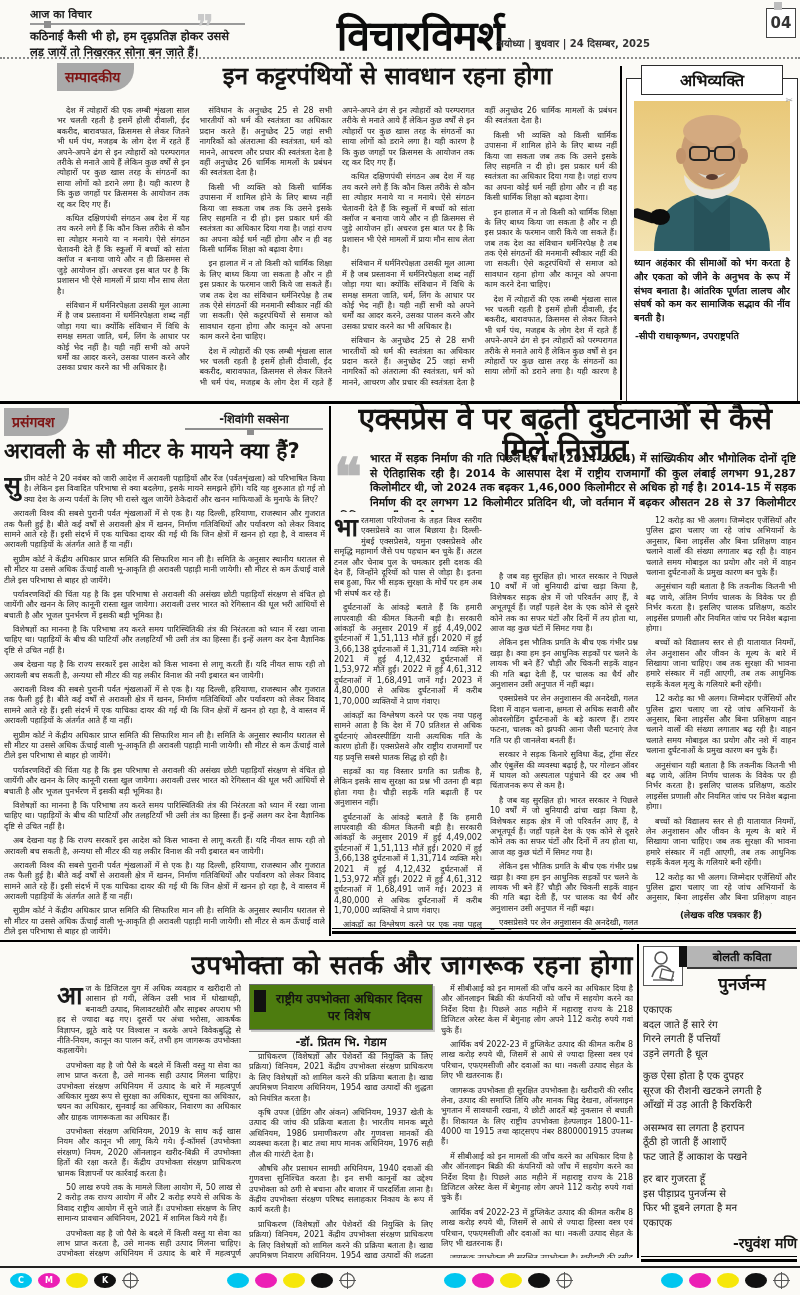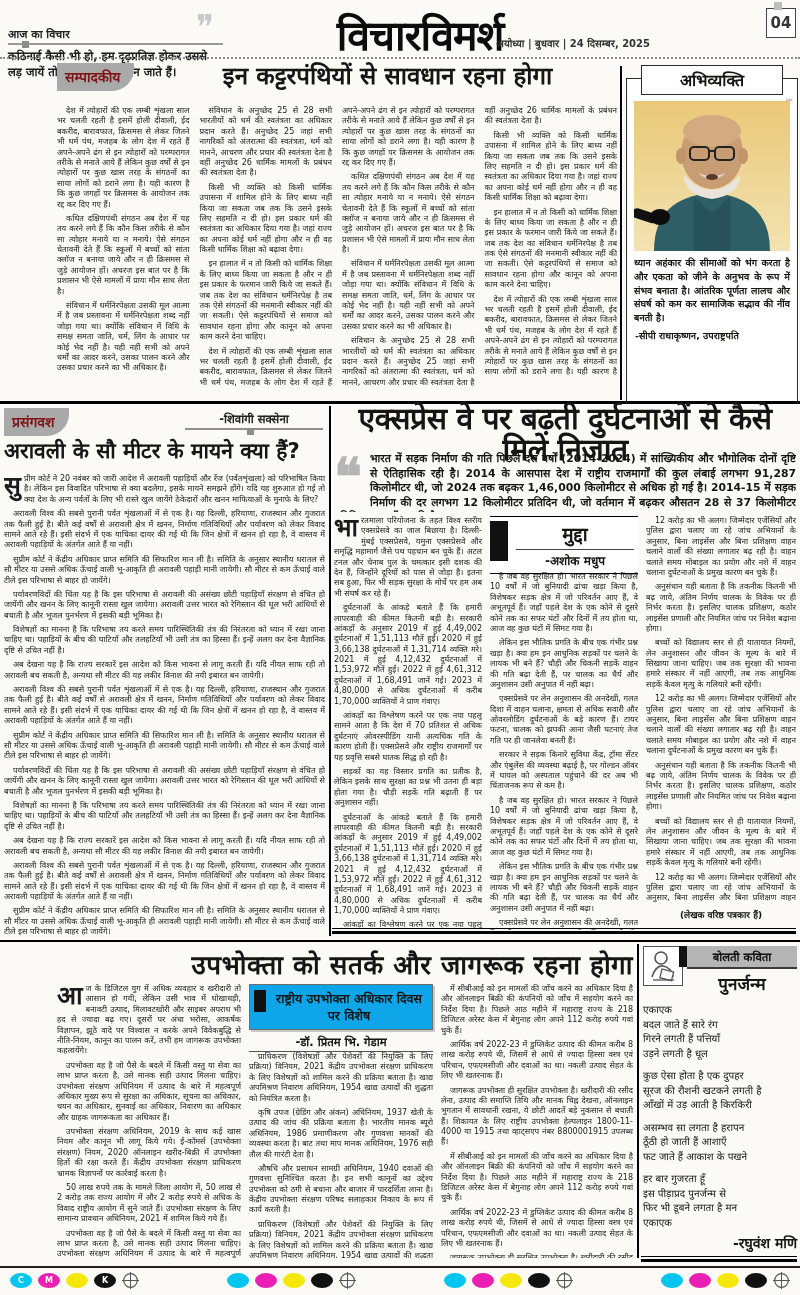--- a/index.html
+++ b/index.html
@@ -46,21 +46,21 @@
   
   .intro{font-size:10.8px;font-weight:bold;line-height:1.35;text-align:justify;overflow:hidden;}
   .intro .qmark{float:left;font-size:52px;line-height:0.8;color:#b5b5b5;padding:4px 8px 0 0;font-family:"DejaVu Serif",serif;}
   
   .mudda-box{border-top:1.5px solid #000;border-bottom:1.5px solid #000;position:relative;padding:4px 4px 4px 26px;background:#fff;}
   .mudda-black{position:absolute;left:0;top:4px;width:18px;height:40px;background:#111;}
   .mudda-title{font-size:19px;font-weight:900;text-align:center;border-bottom:1px solid #444;padding-bottom:2px;}
   .mudda-byline{font-size:12px;font-weight:bold;text-align:center;padding-top:2px;}
   .closing{font-size:9px;font-weight:900;text-align:center;}
   
-  .special-box{border:1.5px solid #6d6d6d;background:#0ea5e9;position:relative;padding:5px 6px 5px 22px;box-shadow:2px 2px 0 #c9c9c6;}
+  .special-box{border:1.5px solid #6d6d6d;background:#4d7c0f;position:relative;padding:5px 6px 5px 22px;box-shadow:2px 2px 0 #c9c9c6;}
   .special-black{position:absolute;left:4px;top:5px;width:12px;height:22px;background:#111;}
   .special-title{font-size:12.5px;font-weight:900;text-align:center;}
   .special-byline{font-size:11.5px;font-weight:900;text-align:center;padding:4px 0 2px;border-bottom:1px solid #555;}
   
   .poem-tab{background:#b5b5b5;border-bottom:2px solid #3a3a3a;font-size:11.5px;font-weight:900;color:#111;text-align:center;padding:3px 0;position:relative;}
   .poem-tab .blk{position:absolute;left:-8px;top:0;width:8px;height:100%;background:#111;}
   .poem-title{font-size:17px;font-weight:900;text-align:center;margin:3px 0 2px;}
   .poem-lines{font-size:10px;line-height:14.5px;overflow:hidden;}
   .stanza{margin-bottom:8px;}
   .poem-sign{font-size:14px;font-weight:900;text-align:right;}
@@ -70,21 +70,21 @@
   .oval{width:22px;height:15px;border-radius:50%;display:inline-flex;align-items:center;justify-content:center;font-size:8px;font-weight:bold;color:#fff;font-family:"DejaVu Sans",sans-serif;}
   .crosshair{width:17px;height:17px;}
   .vline{position:absolute;width:1.5px;background:#000;}
   .dbl-rule{border-top:1px solid #000;border-bottom:3px solid #000;height:2px;}
 </style>
 </head>
 <body>
 
 <div class="page">
 
-  <div class="abs" style="left:8px;top:6px;width:215px;margin-top:20px;">
+  <div class="abs" style="left:30px;top:6px;width:215px;">
     <div class="thought-label">आज का विचार</div>
     <div class="thought-rule">
         <span class="nub"></span>
       </div>
     <div class="thought-text">कठिनाई कैसी भी हो, हम दृढ़प्रतिज्ञ होकर उससे लड़ जायें तो निखरकर सोना बन जाते हैं।</div>
   </div>
   <div class="abs quote-blob" style="left:196px;top:10px;">❞</div>
 
   <div class="abs masthead" style="left:280px;top:6px;width:280px;">विचारविमर्श</div>
 
@@ -183,27 +183,20 @@
 
   <div class="abs art-body" style="left:334px;top:516px;width:148px;height:414px;">
       <p class="lead"><span class="dropcap">भा</span>रतमाला परियोजना के तहत विश्व स्तरीय एक्सप्रेसवे का जाल बिछाया है। दिल्ली-मुंबई एक्सप्रेसवे, यमुना एक्सप्रेसवे और समृद्धि महामार्ग जैसे पथ पहचान बन चुके हैं। अटल टनल और चेनाब पुल के चमत्कार इसी दशक की देन हैं, जिन्होंने दूरियों को पास से जोड़ा है। इतना सब हुआ, फिर भी सड़क सुरक्षा के मोर्चे पर हम अब भी संघर्ष कर रहे हैं।</p>
       <p>दुर्घटनाओं के आंकड़े बताते हैं कि हमारी लापरवाही की कीमत कितनी बड़ी है। सरकारी आंकड़ों के अनुसार 2019 में हुई 4,49,002 दुर्घटनाओं में 1,51,113 मौतें हुईं। 2020 में हुई 3,66,138 दुर्घटनाओं में 1,31,714 व्यक्ति मरे। 2021 में हुई 4,12,432 दुर्घटनाओं में 1,53,972 मौतें हुईं। 2022 में हुई 4,61,312 दुर्घटनाओं में 1,68,491 जानें गईं। 2023 में 4,80,000 से अधिक दुर्घटनाओं में करीब 1,70,000 व्यक्तियों ने प्राण गंवाए।</p>
       <p>आंकड़ों का विश्लेषण करने पर एक नया पहलू सामने आता है कि देश में 70 प्रतिशत से अधिक दुर्घटनाएं ओवरस्पीडिंग यानी अत्यधिक गति के कारण होती हैं। एक्सप्रेसवे और राष्ट्रीय राजमार्गों पर यह प्रवृत्ति सबसे घातक सिद्ध हो रही है।</p>
       <p>सड़कों का यह विस्तार प्रगति का प्रतीक है, लेकिन इसके साथ सुरक्षा का प्रश्न भी उतना ही बड़ा होता गया है। चौड़ी सड़कें गति बढ़ाती हैं पर अनुशासन नहीं।</p>
       <p>दुर्घटनाओं के आंकड़े बताते हैं कि हमारी लापरवाही की कीमत कितनी बड़ी है। सरकारी आंकड़ों के अनुसार 2019 में हुई 4,49,002 दुर्घटनाओं में 1,51,113 मौतें हुईं। 2020 में हुई 3,66,138 दुर्घटनाओं में 1,31,714 व्यक्ति मरे। 2021 में हुई 4,12,432 दुर्घटनाओं में 1,53,972 मौतें हुईं। 2022 में हुई 4,61,312 दुर्घटनाओं में 1,68,491 जानें गईं। 2023 में 4,80,000 से अधिक दुर्घटनाओं में करीब 1,70,000 व्यक्तियों ने प्राण गंवाए।</p>
       <p>आंकड़ों का विश्लेषण करने पर एक नया पहलू सामने आता है कि देश में 70 प्रतिशत से अधिक दुर्घटनाएं ओवरस्पीडिंग यानी अत्यधिक गति के कारण होती हैं। एक्सप्रेसवे और राष्ट्रीय राजमार्गों पर यह प्रवृत्ति सबसे घातक सिद्ध हो रही है।</p>
     </div>
 
-  <div class="abs" style="left:490px;top:516px;width:148px;">
-    <div class="mudda-box">
-      <div class="mudda-black"></div>
-      <div class="mudda-title">मुद्दा</div>
-      <div class="mudda-byline">-अशोक मधुप</div>
-    </div>
-  </div>
   <div class="abs art-body" style="left:490px;top:572px;width:148px;height:358px;">
       <p>है जब वह सुरक्षित हो। भारत सरकार ने पिछले 10 वर्षों में जो बुनियादी ढांचा खड़ा किया है, विशेषकर सड़क क्षेत्र में जो परिवर्तन आए हैं, वे अभूतपूर्व हैं। जहाँ पहले देश के एक कोने से दूसरे कोने तक का सफर घंटों और दिनों में तय होता था, आज वह कुछ घंटों में सिमट गया है।</p>
       <p>लेकिन इस भौतिक प्रगति के बीच एक गंभीर प्रश्न खड़ा है। क्या हम इन आधुनिक सड़कों पर चलने के लायक भी बने हैं? चौड़ी और चिकनी सड़कें वाहन की गति बढ़ा देती हैं, पर चालक का धैर्य और अनुशासन उसी अनुपात में नहीं बढ़ा।</p>
       <p>एक्सप्रेसवे पर लेन अनुशासन की अनदेखी, गलत दिशा में वाहन चलाना, क्षमता से अधिक सवारी और ओवरलोडिंग दुर्घटनाओं के बड़े कारण हैं। टायर फटना, चालक को झपकी आना जैसी घटनाएं तेज गति पर ही जानलेवा बनती हैं।</p>
       <p>सरकार ने सड़क किनारे सुविधा केंद्र, ट्रॉमा सेंटर और एंबुलेंस की व्यवस्था बढ़ाई है, पर गोल्डन ऑवर में घायल को अस्पताल पहुंचाने की दर अब भी चिंताजनक रूप से कम है।</p>
       <p>है जब वह सुरक्षित हो। भारत सरकार ने पिछले 10 वर्षों में जो बुनियादी ढांचा खड़ा किया है, विशेषकर सड़क क्षेत्र में जो परिवर्तन आए हैं, वे अभूतपूर्व हैं। जहाँ पहले देश के एक कोने से दूसरे कोने तक का सफर घंटों और दिनों में तय होता था, आज वह कुछ घंटों में सिमट गया है।</p>
       <p>लेकिन इस भौतिक प्रगति के बीच एक गंभीर प्रश्न खड़ा है। क्या हम इन आधुनिक सड़कों पर चलने के लायक भी बने हैं? चौड़ी और चिकनी सड़कें वाहन की गति बढ़ा देती हैं, पर चालक का धैर्य और अनुशासन उसी अनुपात में नहीं बढ़ा।</p>
       <p>एक्सप्रेसवे पर लेन अनुशासन की अनदेखी, गलत दिशा में वाहन चलाना, क्षमता से अधिक सवारी और ओवरलोडिंग दुर्घटनाओं के बड़े कारण हैं। टायर फटना, चालक को झपकी आना जैसी घटनाएं तेज गति पर ही जानलेवा बनती हैं।</p>
     </div>
 

